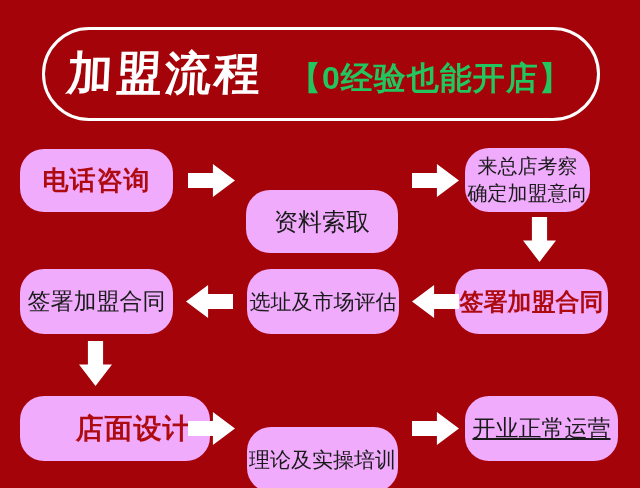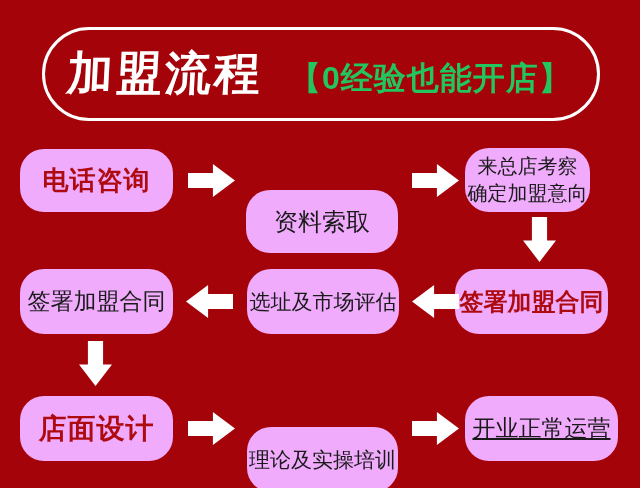--- a/index.html
+++ b/index.html
@@ -31,21 +31,21 @@
     text-align:center; color:#1a1a1a; white-space:pre-line;
   }
   .box.hl { color:#ae0b10; font-weight:bold; }
 
   .b1 { left:20px;  top:149px; width:153px; height:63px; font-size:26px; letter-spacing:1px; }
   .b2 { left:246px; top:149px; width:152px; height:63px; font-size:24px; font-weight:500;margin-top:41px; }
   .b3 { left:465px; top:148px; width:125px; height:64px; font-size:20px; line-height:1.35; font-weight:500; }
   .b4 { left:455px; top:269px; width:153px; height:65px; font-size:24px; }
   .b5 { left:247px; top:269px; width:152px; height:65px; font-size:21px; font-weight:500; }
   .b6 { left:20px;  top:269px; width:153px; height:65px; font-size:23px; font-weight:500; }
-  .b7 { left:20px;  top:396px; width:153px; height:65px; font-size:28px; letter-spacing:1px; }
+  .b7 { left:20px;  top:396px; width:153px; height:65px; font-size:28px; letter-spacing:1px;padding-left:37px; }
   .b8 { left:247px; top:396px; width:151px; height:65px; font-size:21px; font-weight:500;margin-top:31px; }
   .b9 { left:465px; top:396px; width:153px; height:65px; font-size:23px; font-weight:500;text-decoration:underline; }
 
   
   .arrow { position:absolute; background:#ffffff; }
   .arrow.right {
     width:47px; height:33px;
     clip-path:polygon(0 27%, 53% 27%, 53% 0, 100% 50%, 53% 100%, 53% 73%, 0 73%);
   }
   .arrow.left {

